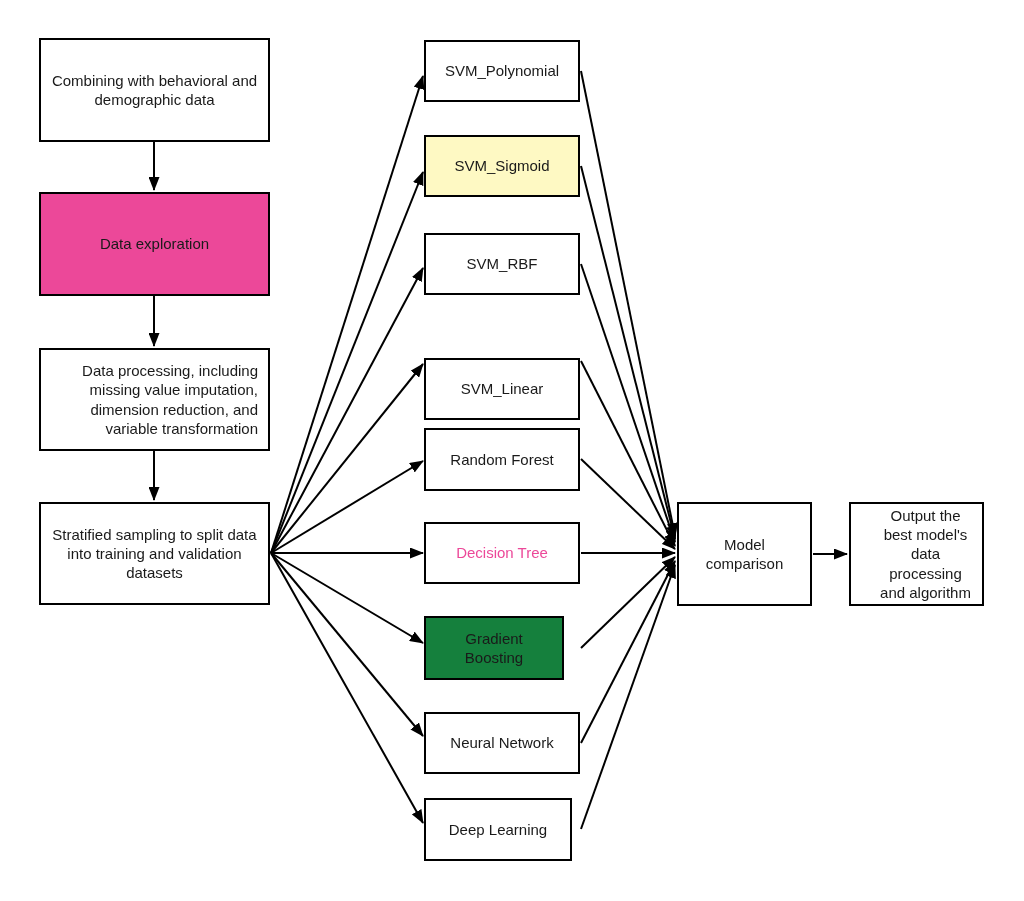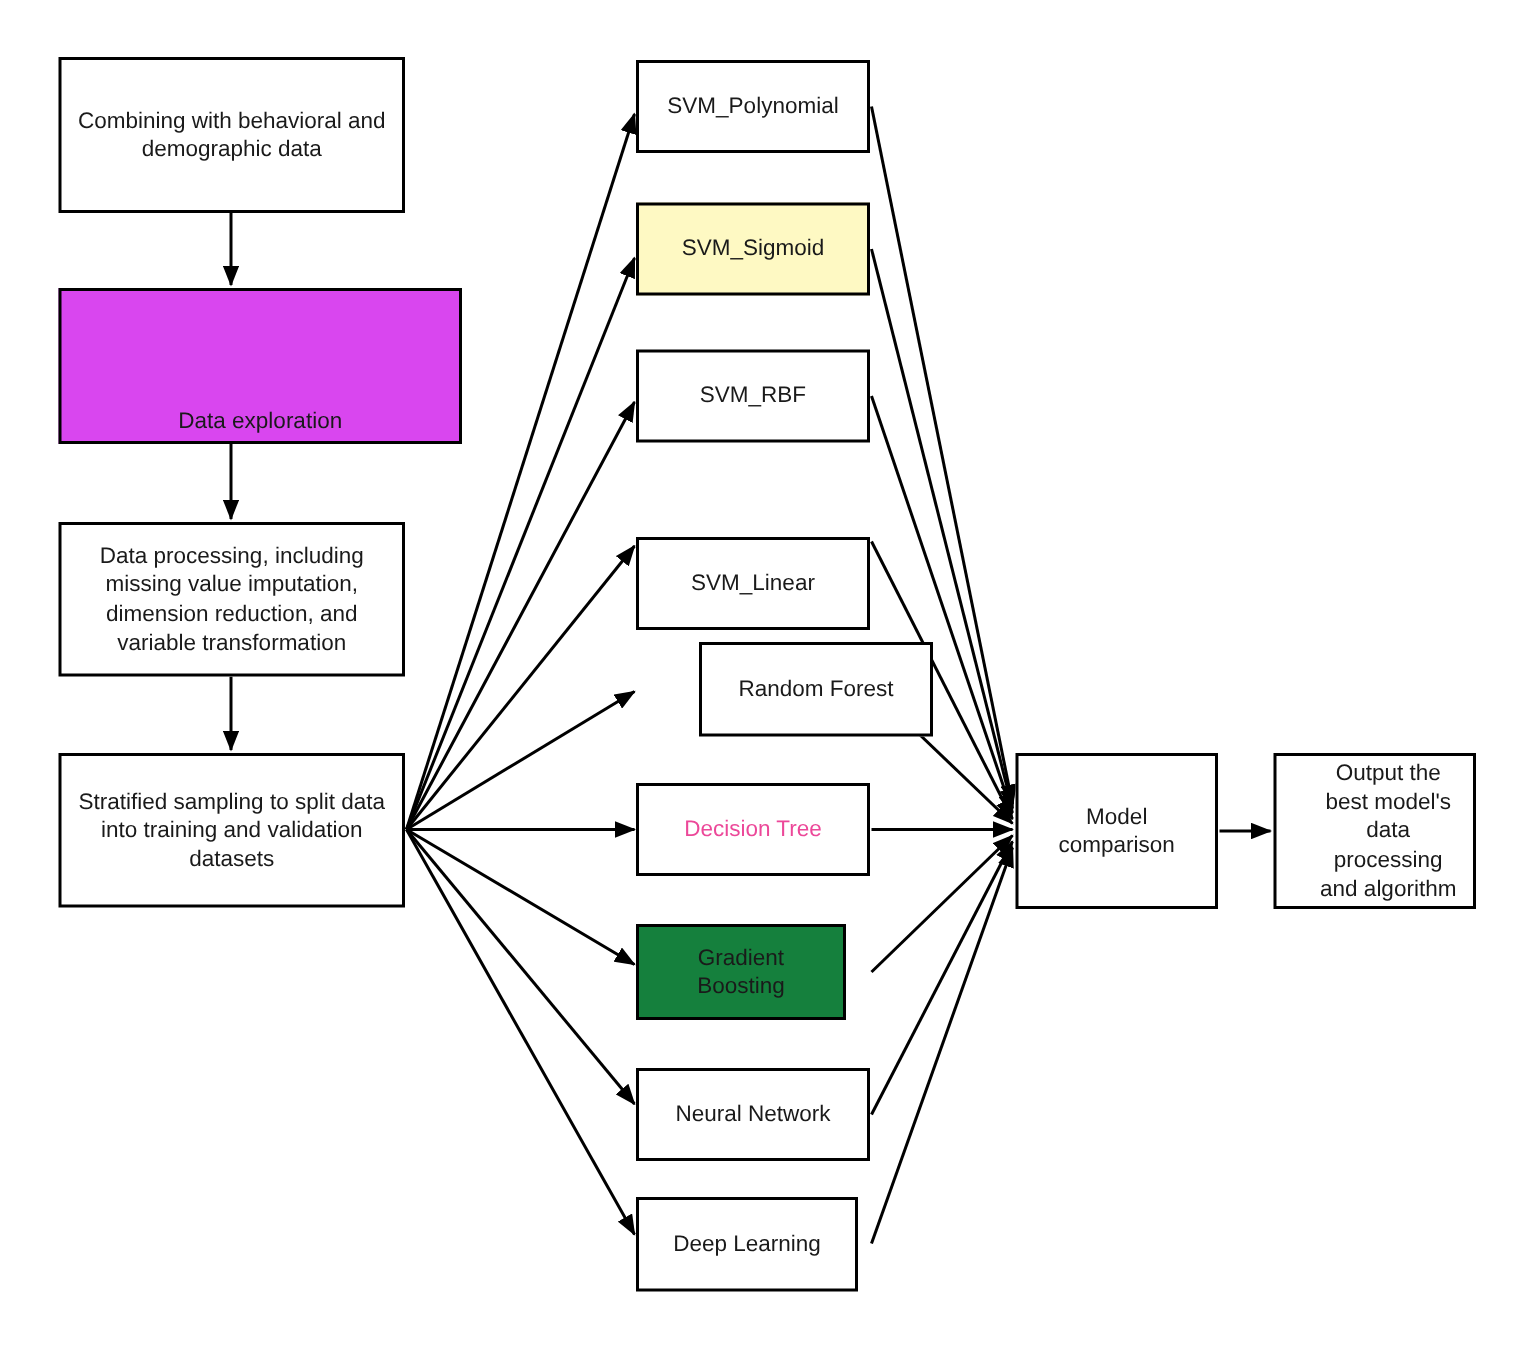--- a/index.html
+++ b/index.html
@@ -64,42 +64,42 @@
       <line x1="581" y1="459" x2="675" y2="549" stroke="#000000" stroke-width="2" marker-end="url(#arrowhead)"></line>
       <line x1="581" y1="553" x2="675" y2="553" stroke="#000000" stroke-width="2" marker-end="url(#arrowhead)"></line>
       <line x1="581" y1="648" x2="675" y2="557" stroke="#000000" stroke-width="2" marker-end="url(#arrowhead)"></line>
       <line x1="581" y1="743" x2="675" y2="561" stroke="#000000" stroke-width="2" marker-end="url(#arrowhead)"></line>
       <line x1="581" y1="829" x2="675" y2="565" stroke="#000000" stroke-width="2" marker-end="url(#arrowhead)"></line>
       <line x1="813" y1="554" x2="847" y2="554" stroke="#000000" stroke-width="2" marker-end="url(#arrowhead)"></line>
     </svg>
 <div class="node" style="left: 39px; top: 38px; width: 231px; height: 104px; background: rgb(255, 255, 255); border-color: rgb(0, 0, 0); color: rgb(26, 26, 26);">
       <span>Combining with behavioral and demographic data</span>
     </div>
-    <div class="node" style="left: 39px; top: 192px; width: 269px; height: 104px; background: #d946ef; border-color: rgb(0, 0, 0); color: rgb(26, 26, 26); align-items: flex-end;">
+    <div class="node" style="left: 39px; top: 192px; width: 231px; height: 104px; background: #ec4899; border-color: rgb(0, 0, 0); color: rgb(26, 26, 26);">
       <span>Data exploration</span>
     </div>
-    <div class="node" style="left: 39px; top: 348px; width: 231px; height: 103px; background: rgb(255, 255, 255); border-color: rgb(0, 0, 0); color: rgb(26, 26, 26);">
+    <div class="node" style="left: 39px; top: 348px; width: 231px; height: 103px; background: rgb(255, 255, 255); border-color: rgb(0, 0, 0); color: rgb(26, 26, 26); text-align: right;">
       <span>Data processing, including missing value imputation, dimension reduction, and variable transformation</span>
     </div>
     <div class="node" style="left: 39px; top: 502px; width: 231px; height: 103px; background: rgb(255, 255, 255); border-color: rgb(0, 0, 0); color: rgb(26, 26, 26); justify-content: flex-end;">
       <span>Stratified sampling to split data into training and validation datasets</span>
     </div>
     <div class="node" style="left: 424px; top: 40px; width: 156px; height: 62px; background: rgb(255, 255, 255); border-color: rgb(0, 0, 0); color: rgb(26, 26, 26);">
       <span>SVM_Polynomial</span>
     </div>
     <div class="node" style="left: 424px; top: 135px; width: 156px; height: 62px; background: #fef9c3; border-color: rgb(0, 0, 0); color: rgb(26, 26, 26);">
       <span>SVM_Sigmoid</span>
     </div>
     <div class="node" style="left: 424px; top: 233px; width: 156px; height: 62px; background: rgb(255, 255, 255); border-color: rgb(0, 0, 0); color: rgb(26, 26, 26);">
       <span>SVM_RBF</span>
     </div>
     <div class="node" style="left: 424px; top: 330px; width: 156px; height: 62px; background: rgb(255, 255, 255); border-color: rgb(0, 0, 0); color: rgb(26, 26, 26); margin-top: 28px;">
       <span>SVM_Linear</span>
     </div>
-    <div class="node" style="left: 424px; top: 428px; width: 156px; height: 63px; background: rgb(255, 255, 255); border-color: rgb(0, 0, 0); color: rgb(26, 26, 26); margin-left: 42px;">
+    <div class="node" style="left: 424px; top: 428px; width: 156px; height: 63px; background: rgb(255, 255, 255); border-color: rgb(0, 0, 0); color: rgb(26, 26, 26);">
       <span>Random Forest</span>
     </div>
     <div class="node" style="left: 424px; top: 522px; width: 156px; height: 62px; background: rgb(255, 255, 255); border-color: rgb(0, 0, 0); color: #ec4899;">
       <span>Decision Tree</span>
     </div>
     <div class="node" style="left: 424px; top: 616px; width: 140px; height: 64px; background: #15803d; border-color: rgb(0, 0, 0); color: rgb(26, 26, 26);">
       <span>Gradient Boosting</span>
     </div>
     <div class="node" style="left: 424px; top: 712px; width: 156px; height: 62px; background: rgb(255, 255, 255); border-color: rgb(0, 0, 0); color: rgb(26, 26, 26);">
       <span>Neural Network</span>

